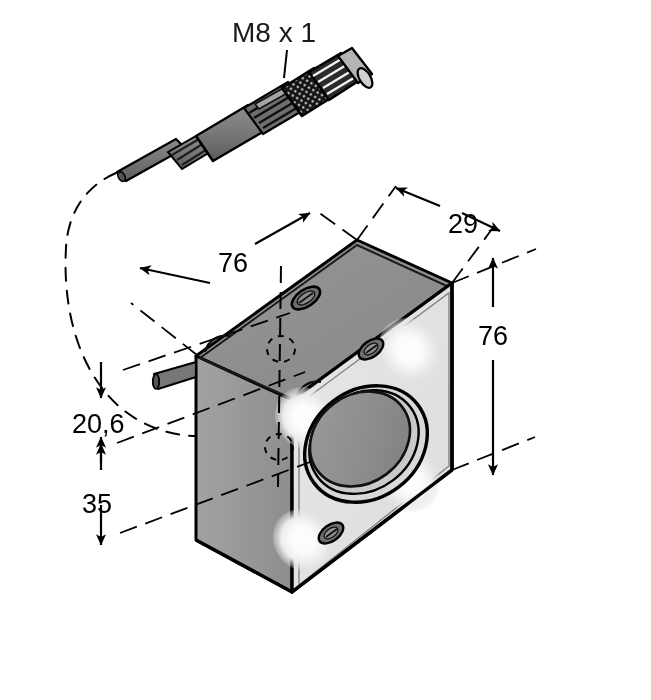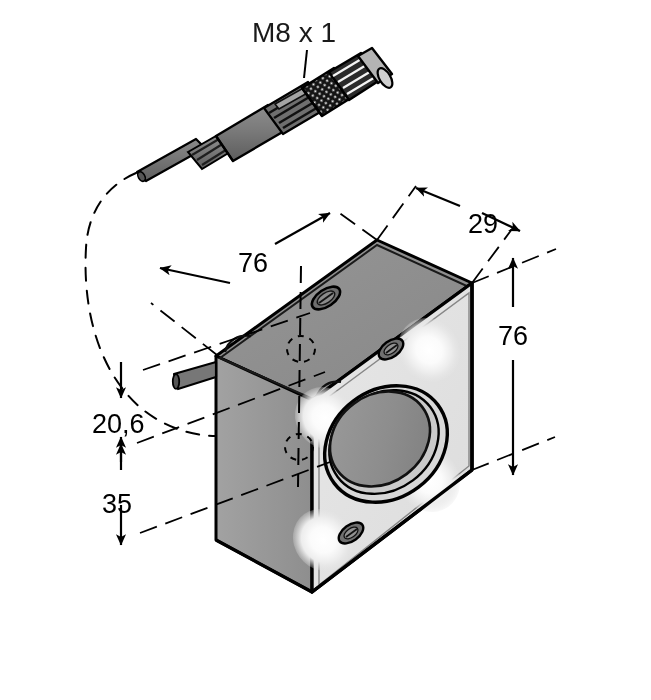--- a/index.html
+++ b/index.html
@@ -11,21 +11,20 @@
     width: 651px;
     height: 700px;
     overflow: hidden;
     font-family: "Liberation Sans", sans-serif;
   }
   #drawing-root {
     position: relative;
     width: 541px;
     height: 700px;
     background: #ffffff;
-    padding-left: 20px;
   }
   svg.tech-svg {
     display: block;
     width: 651px;
     height: 700px;
   }
   text.dim-label {
     font-family: "Liberation Sans", sans-serif;
     font-size: 27px;
     fill: #000000;

